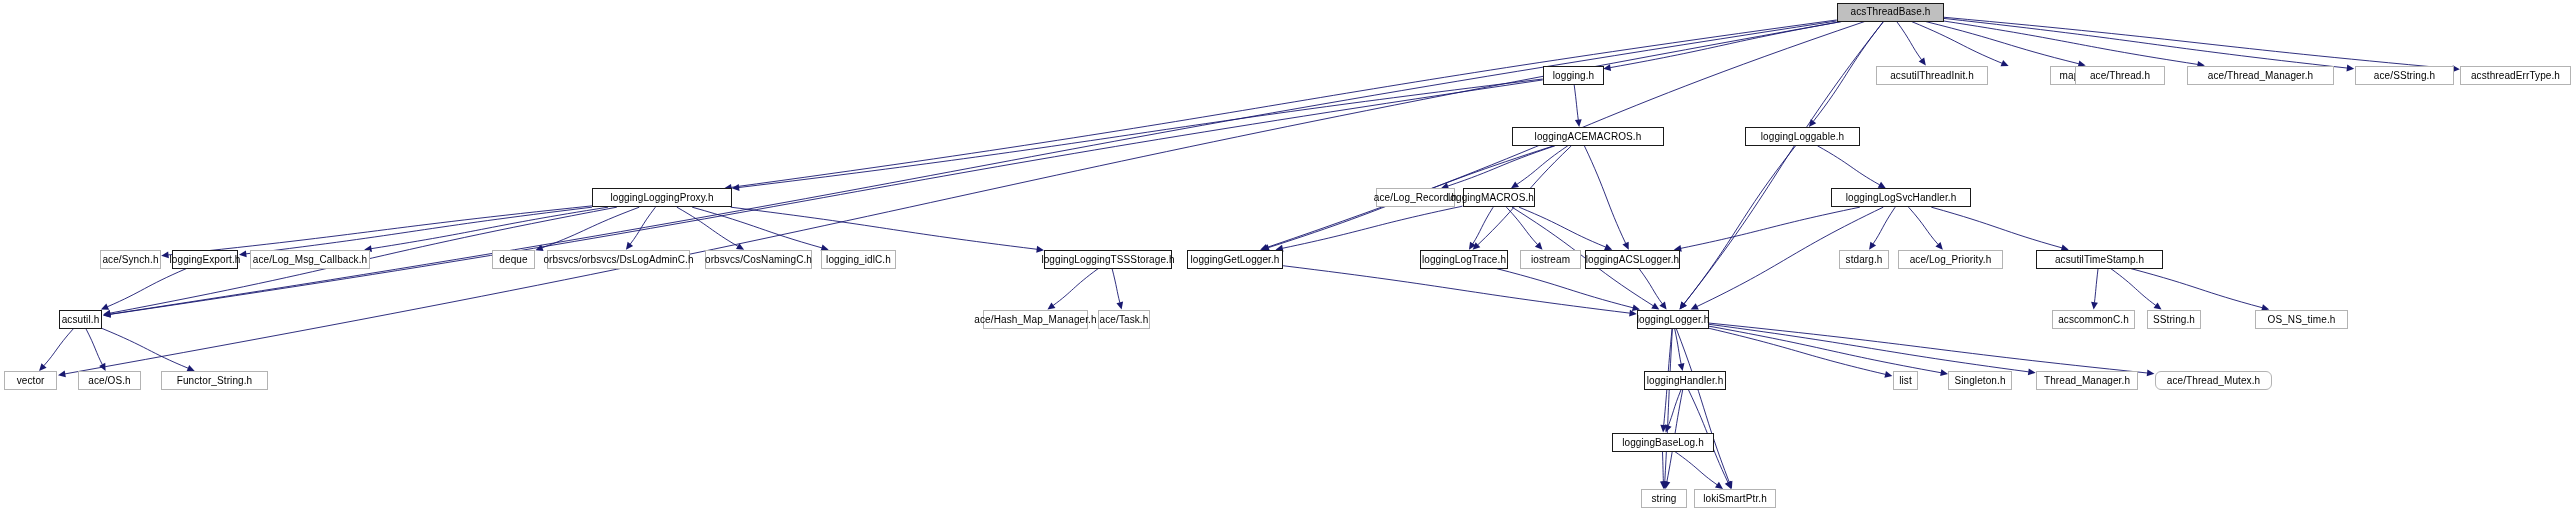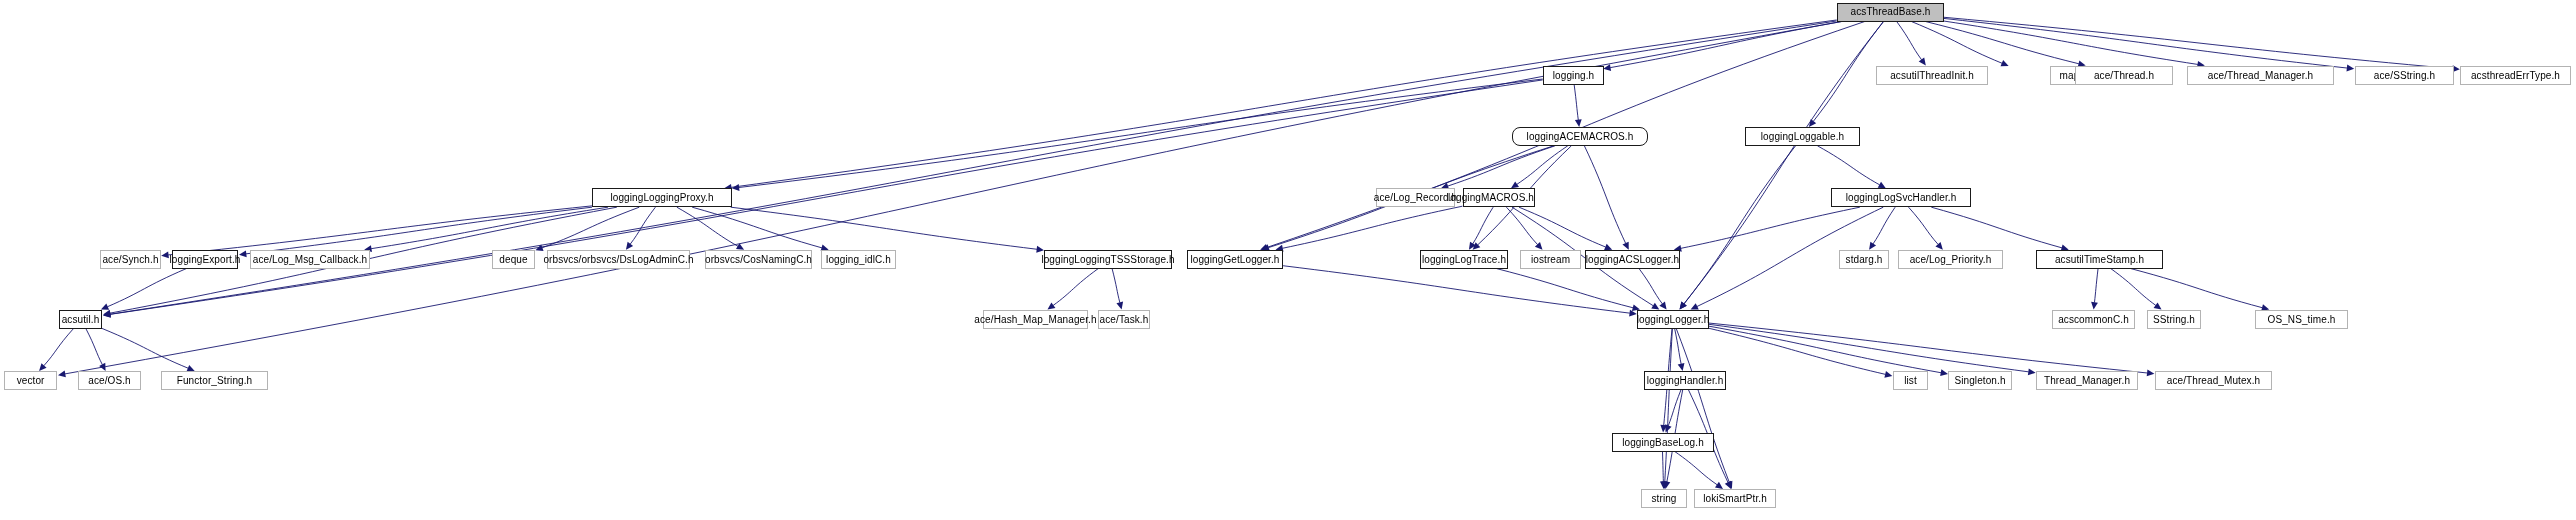--- a/index.html
+++ b/index.html
@@ -176,33 +176,33 @@
       </div>
       <div class="node strong" style="left: 1543px; top: 66px; width: 61px;">
         <span>logging.h</span>
       </div>
       <div class="node" style="left: 1876px; top: 66px; width: 112px;">
         <span>acsutilThreadInit.h</span>
       </div>
       <div class="node" style="left: 2009px; top: 66px; width: 39px; margin-left: 41px;">
         <span>map</span>
       </div>
-      <div class="node" style="left: 2075px; top: 66px; width: 98px;">
+      <div class="node" style="left: 2075px; top: 66px; width: 90px;">
         <span>ace/Thread.h</span>
       </div>
       <div class="node" style="left: 2187px; top: 66px; width: 147px;">
         <span>ace/Thread_Manager.h</span>
       </div>
       <div class="node" style="left: 2355px; top: 66px; width: 99px;">
         <span>ace/SString.h</span>
       </div>
       <div class="node" style="left: 2460px; top: 66px; width: 111px;">
         <span>acsthreadErrType.h</span>
       </div>
-      <div class="node strong" style="left: 1512px; top: 127px; width: 136px; border-radius: 8px;">
+      <div class="node strong" style="left: 1512px; top: 127px; width: 152px;">
         <span>loggingACEMACROS.h</span>
       </div>
       <div class="node strong" style="left: 1745px; top: 127px; width: 115px;">
         <span>loggingLoggable.h</span>
       </div>
       <div class="node strong" style="left: 592px; top: 188px; width: 140px;">
         <span>loggingLoggingProxy.h</span>
       </div>
       <div class="node" style="left: 1376px; top: 188px; width: 79px;">
         <span>ace/Log_Record.h</span>
@@ -284,30 +284,30 @@
       </div>
       <div class="node" style="left: 78px; top: 371px; width: 63px;">
         <span>ace/OS.h</span>
       </div>
       <div class="node" style="left: 161px; top: 371px; width: 107px;">
         <span>Functor_String.h</span>
       </div>
       <div class="node strong" style="left: 1644px; top: 371px; width: 82px;">
         <span>loggingHandler.h</span>
       </div>
-      <div class="node" style="left: 1893px; top: 371px; width: 35px;">
+      <div class="node" style="left: 1893px; top: 371px; width: 25px;">
         <span>list</span>
       </div>
       <div class="node" style="left: 1948px; top: 371px; width: 64px;">
         <span>Singleton.h</span>
       </div>
       <div class="node" style="left: 2036px; top: 371px; width: 102px;">
         <span>Thread_Manager.h</span>
       </div>
-      <div class="node" style="left: 2155px; top: 371px; width: 117px;">
+      <div class="node" style="left: 2155px; top: 371px; width: 117px; border-radius: 6px;">
         <span>ace/Thread_Mutex.h</span>
       </div>
       <div class="node strong" style="left: 1612px; top: 433px; width: 102px;">
         <span>loggingBaseLog.h</span>
       </div>
       <div class="node" style="left: 1641px; top: 489px; width: 46px;">
         <span>string</span>
       </div>
       <div class="node" style="left: 1694px; top: 489px; width: 82px;">
         <span>lokiSmartPtr.h</span>

